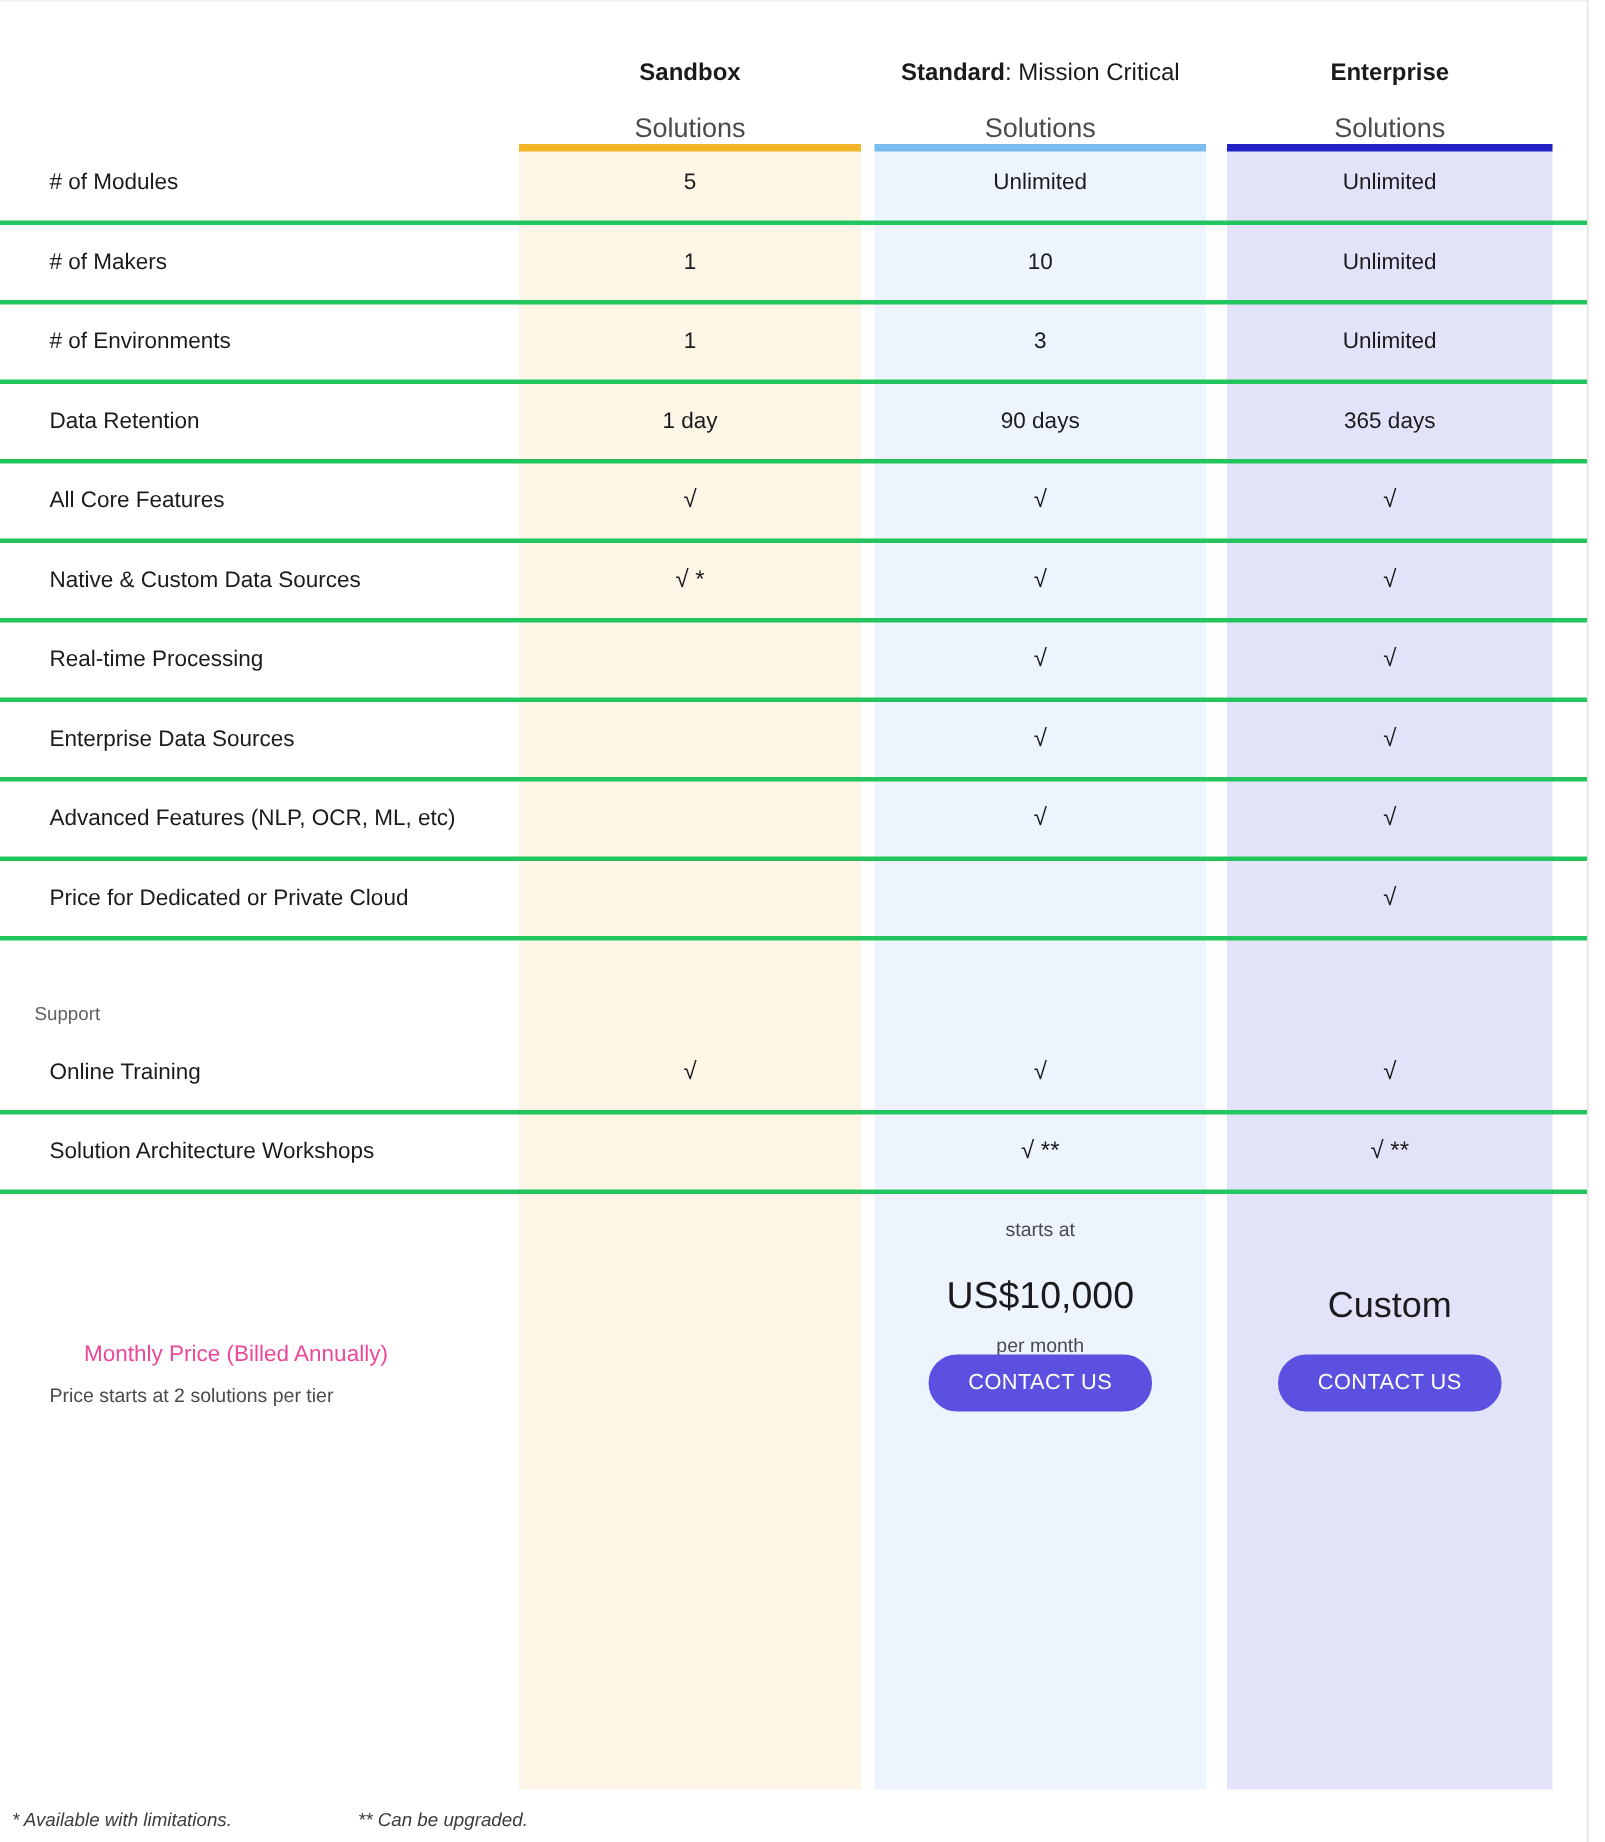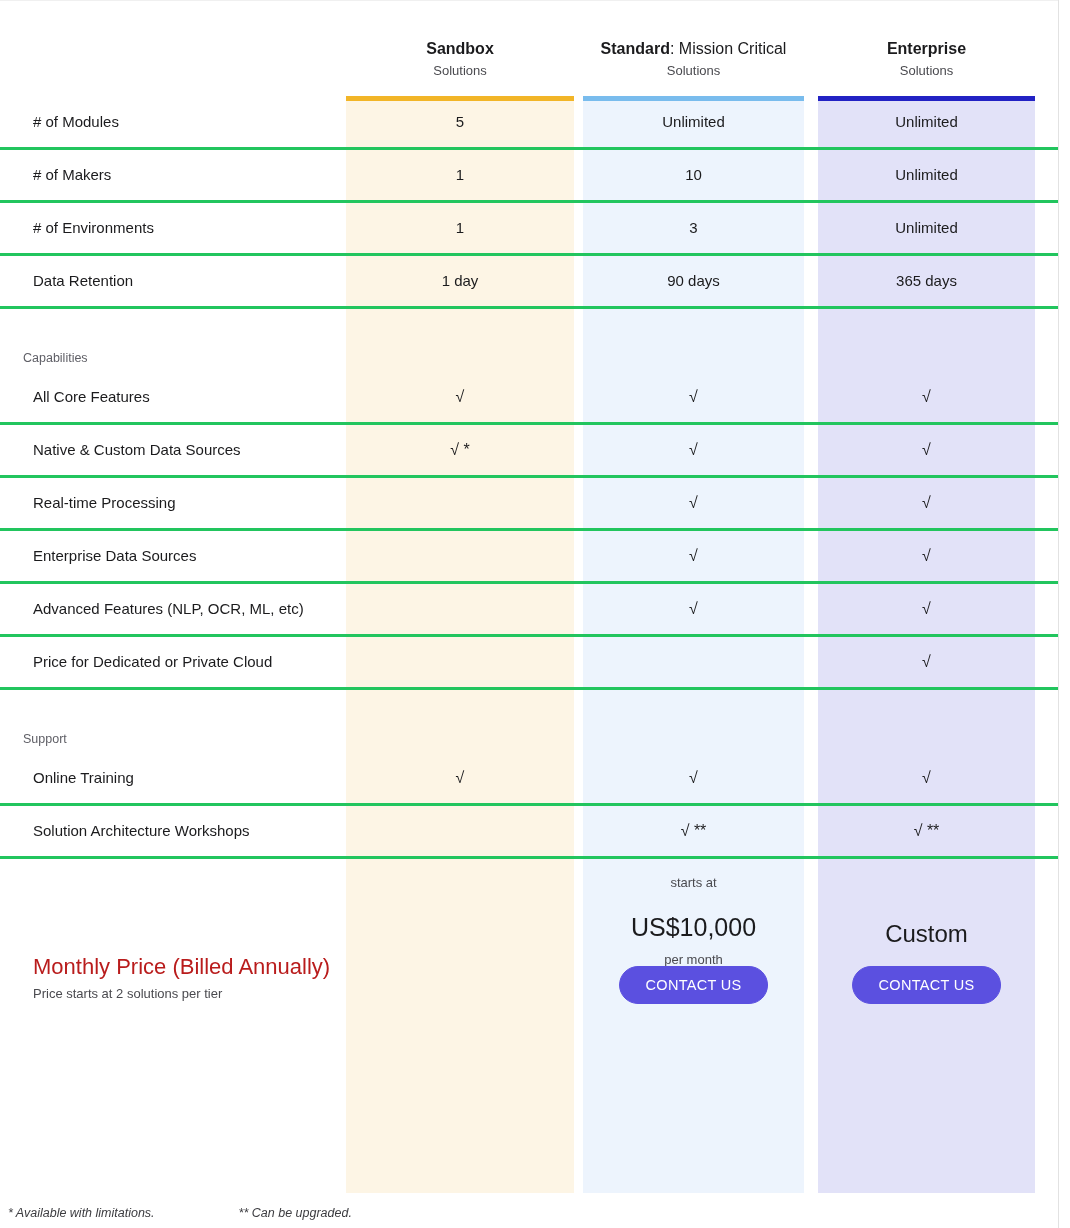--- a/index.html
+++ b/index.html
@@ -74,24 +74,24 @@
   .col-head.enterprise { left: 818px; width: 217px; }
 
   .col-head .title {
     font-size: 16px;
     color: #1b1b1d;
     line-height: 21px;
     white-space: nowrap;
   }
   .col-head .title .strong { font-weight: bold; }
   .col-head .sub {
-    font-size: 13px;
+    font-size: 18px;
     color: #4a4a4f;
     line-height: 20px;
-    margin-top: 2px;
+    margin-top: 16px;
   }
 
   
   .table {
     position: absolute;
     top: 96px;
     left: 0;
     width: 1058px;
   }
 
@@ -145,24 +145,25 @@
     width: 1058px;
     height: 238px;
   }
   .price-label-wrap {
     position: absolute;
     left: 33px;
     top: 50%;
     transform: translateY(-50%);
   }
   .price-label {
-    font-size: 22px;
-    color: #b91c1c;
+    font-size: 15px;
+    color: #ec4899;
     line-height: 26px;
     white-space: nowrap;
+    margin-left: 23px;
   }
   .price-sublabel {
     font-size: 13px;
     color: #4a4a4f;
     line-height: 18px;
     margin-top: 5px;
     white-space: nowrap;
   }
 
   .price-col {
@@ -314,23 +315,20 @@
       <div class="cell-val enterprise">Unlimited</div>
     </div>
 
     <div class="row" style="height:53px">
       <div class="cell-label">Data Retention</div>
       <div class="cell-val sandbox">1 day</div>
       <div class="cell-val standard">90 days</div>
       <div class="cell-val enterprise">365 days</div>
     </div>
 
-    <div class="section-row" style="height:63px">
-      <div class="section-label">Capabilities</div>
-    </div>
 
     <div class="row" style="height:53px">
       <div class="cell-label">All Core Features</div>
       <div class="cell-val sandbox check">√</div>
       <div class="cell-val standard check">√</div>
       <div class="cell-val enterprise check">√</div>
     </div>
 
     <div class="row" style="height:53px">
       <div class="cell-label">Native &amp; Custom Data Sources</div>

